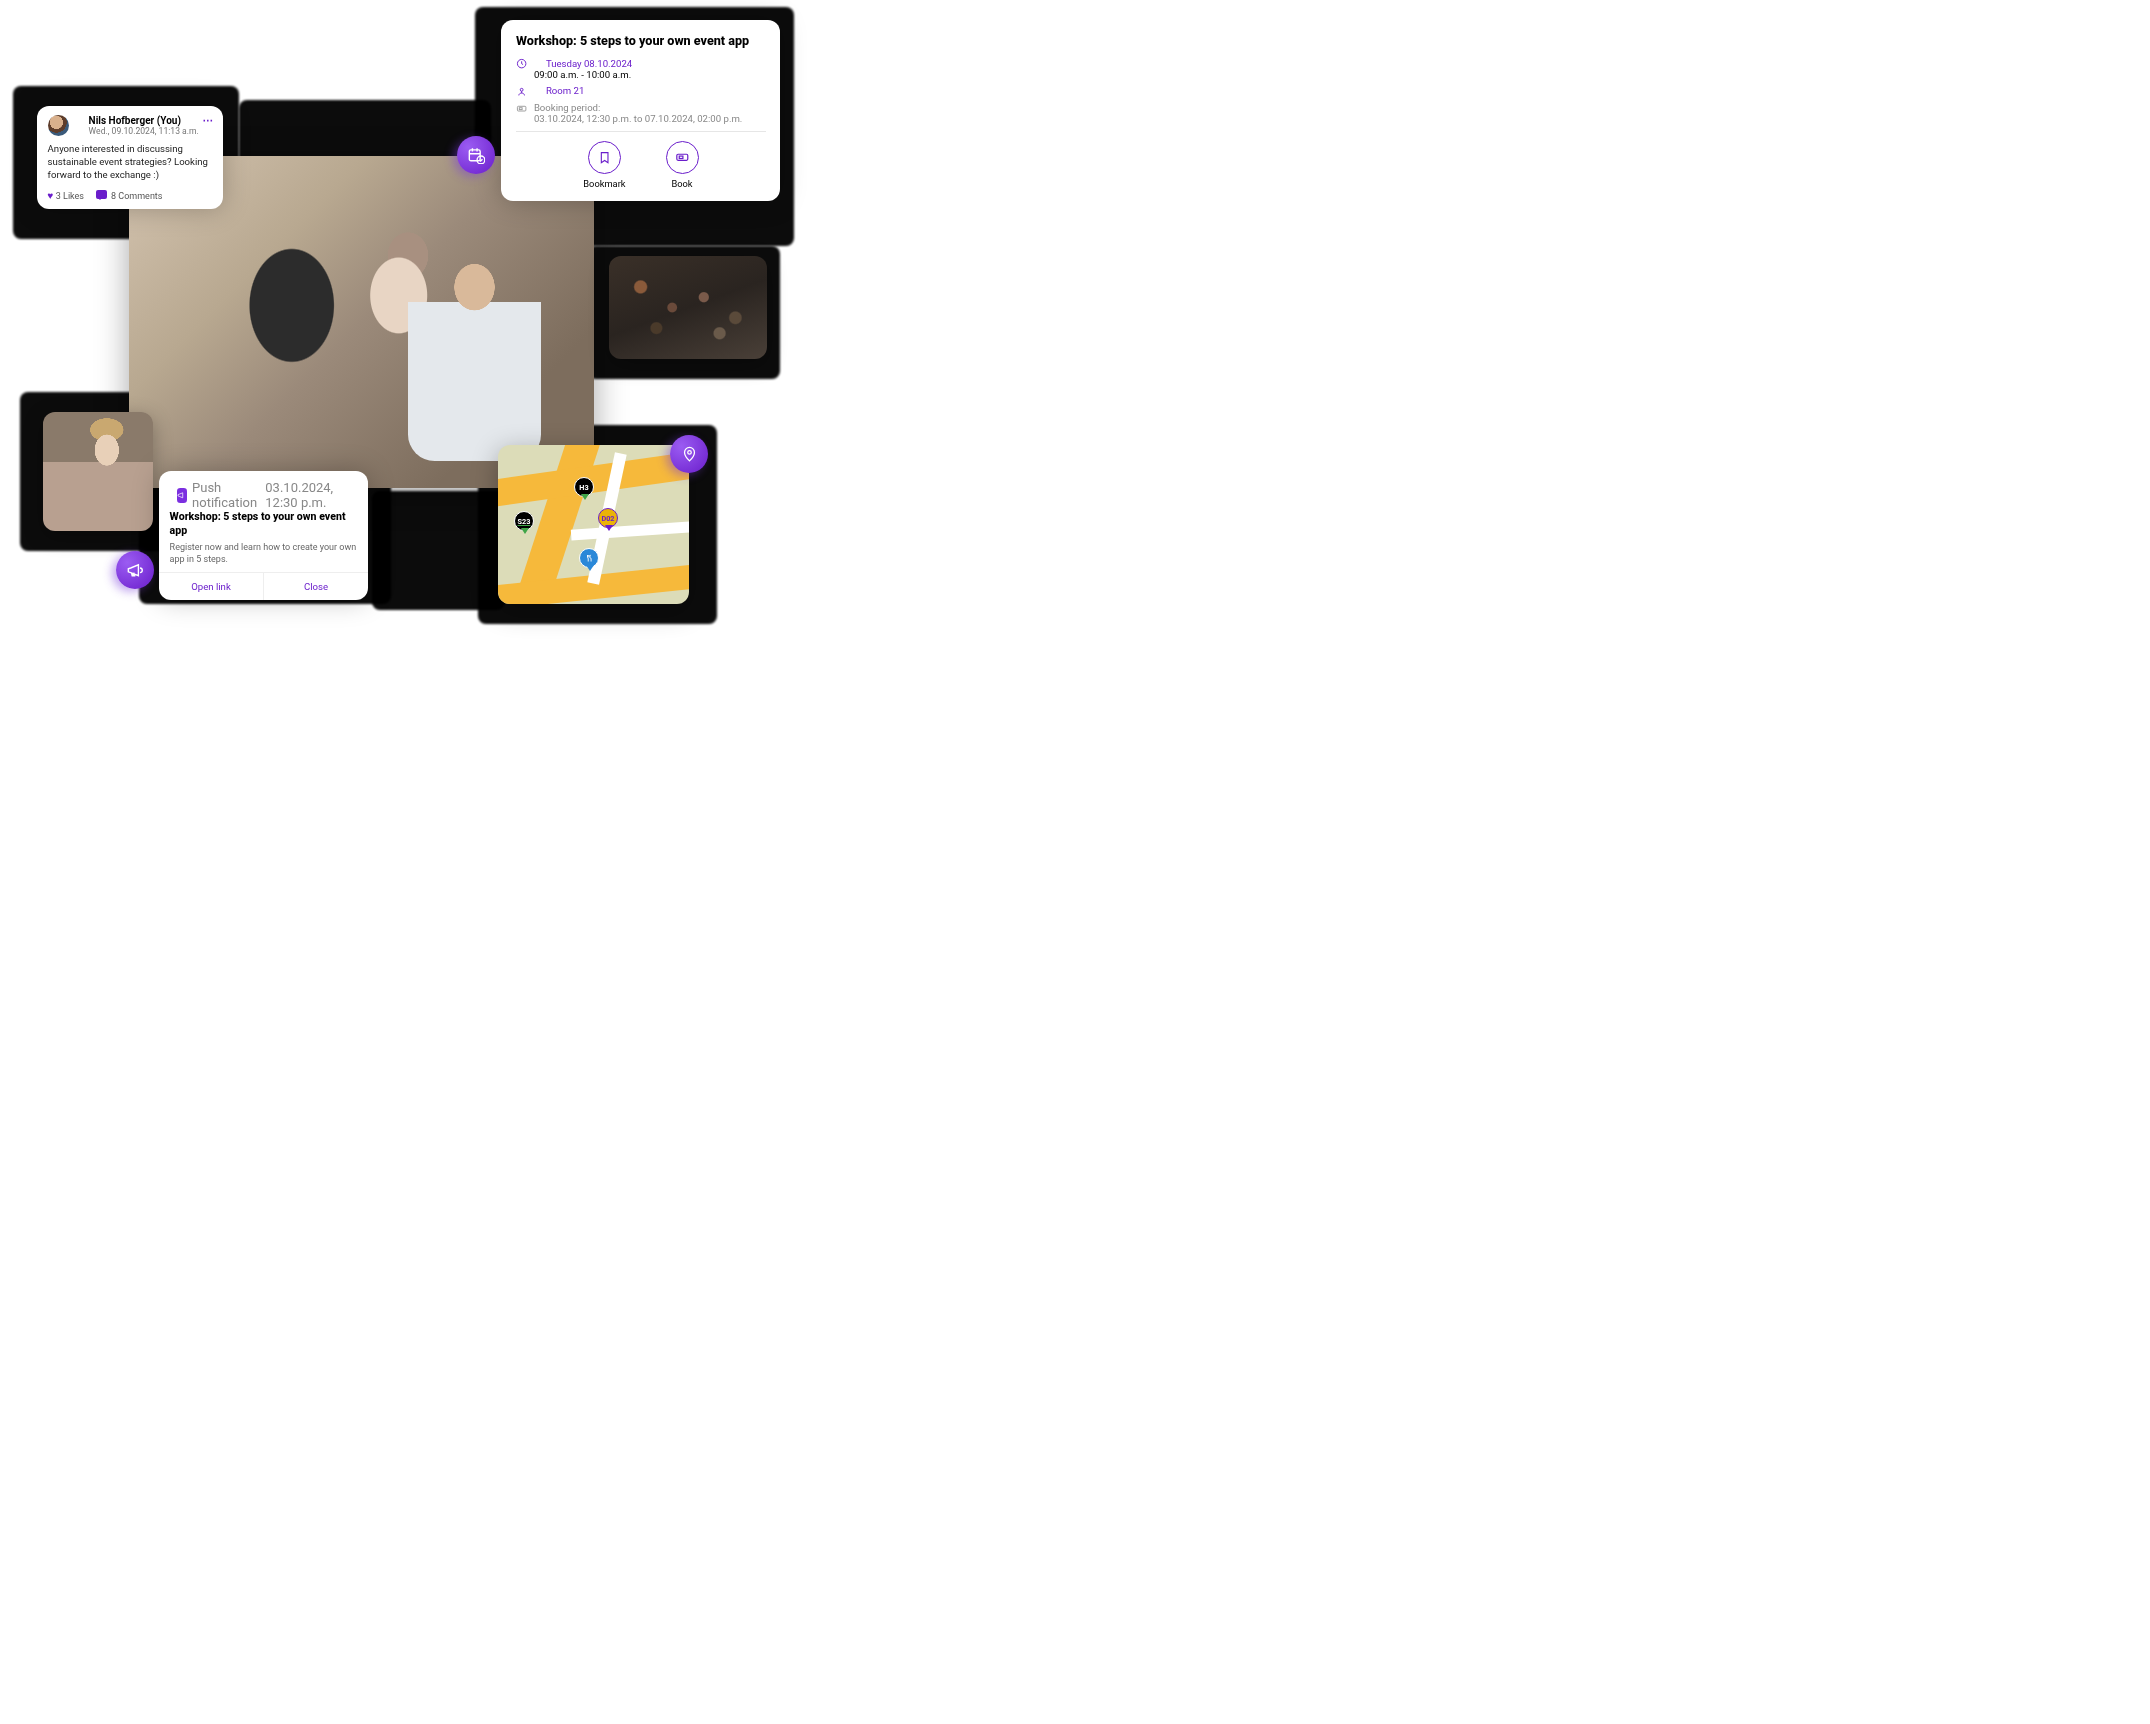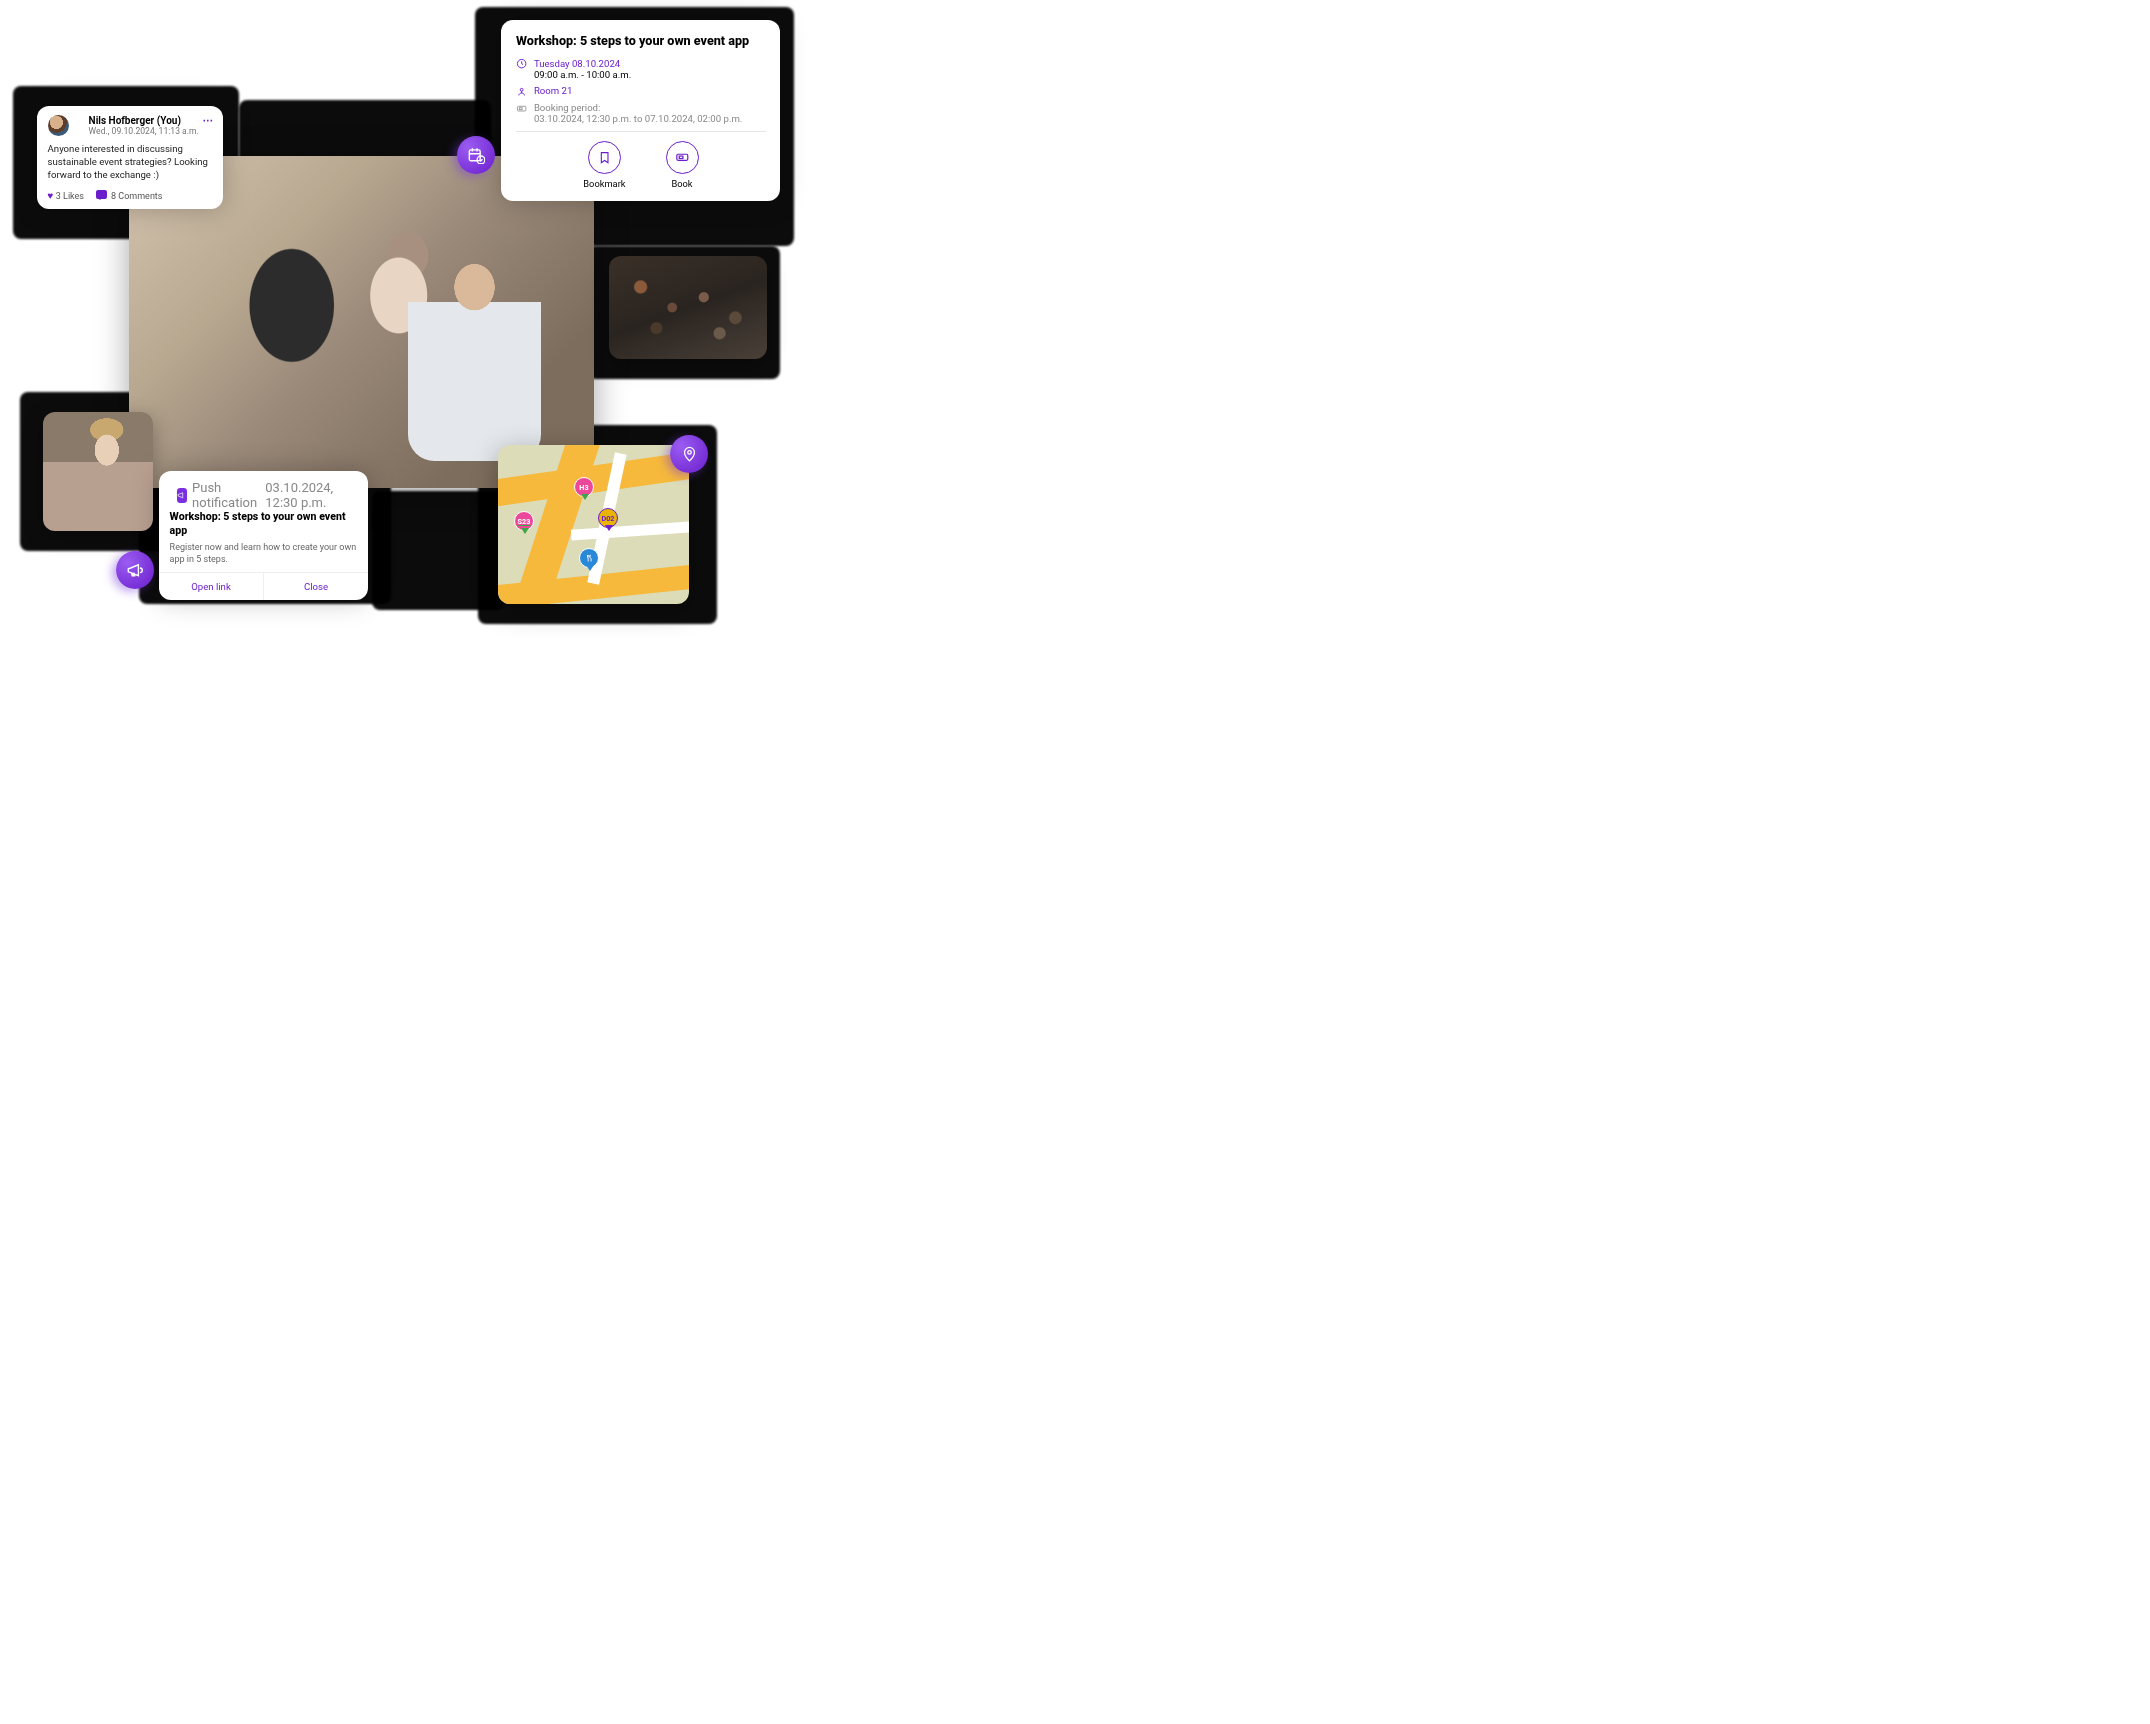--- a/index.html
+++ b/index.html
@@ -10,21 +10,21 @@
     height: 647px;
     position: relative;
     overflow: hidden;
   }
   .card {
     background: #fff;
     border-radius: 12px;
     box-shadow: 0 0 26.6px rgba(0,0,0,0.25);
     position: absolute;
   }
-  .purple { color: #6A1DCB; }
+  .purple { color: #6A1DCB; margin-left: 12px; }
 
   
   .post {
     left: 37px; top: 106px; width: 186px; padding: 9.3px 10.6px 8px;
   }
   .post-header { display:flex; align-items:center; gap:20px; }
   .avatar {
     width: 21px; height: 21px; border-radius:50%;
     background: radial-gradient(circle at 40% 35%, #d9b08c 0 35%, #5e3d2b 36% 55%, #3a5a7a 56% 100%);
     flex-shrink:0;
@@ -125,21 +125,21 @@
   .road{position:absolute;background:#f6b93b;}
   .r1{width:33px;height:226px;left:40px;top:-26.6px;transform:rotate(18deg);}
   .r2{width:226px;height:26.6px;left:-13.3px;top:20px;transform:rotate(-8deg);}
   .r3{width:212px;height:24px;left:0;top:129px;transform:rotate(-6deg);}
   .street{position:absolute;background:#fff;}
   .s1{width:12px;height:133px;left:103px;top:6.6px;transform:rotate(12deg);}
   .s2{width:133px;height:10.6px;left:73px;top:80px;transform:rotate(-4deg);}
   .pin{position:absolute;width:20px;height:25px;}
   .pin .bubble{width:20px;height:20px;border-radius:50%;color:#fff;font-size:7.3px;font-weight:700;display:flex;align-items:center;justify-content:center;border:1.3px solid #fff;}
   .pin:after{content:"";position:absolute;left:6.6px;top:17px;border:4px solid transparent;border-top:6.6px solid currentColor;}
-  .pin.green{color:#3fa547;} .pin.green .bubble{background:#ec4899;}
+  .pin.green{color:#3fa547;} .pin.green .bubble{background:#000000;}
   .pin.purple2{color:#6A1DCB;} .pin.purple2 .bubble{background:#eab308;color:#6A1DCB;border-color:#6A1DCB;}
   .pin.blue{color:#2a88d8;} .pin.blue .bubble{background:#2a88d8;}
 
   
   .fuzz { position:absolute; background:#000; filter:blur(1.3px) url(#n); opacity:0.95; z-index:0; border-radius:8px;}
 </style>
 </head>
 <body>
 
 <div class="fuzz" style="left:13.3px;top:86px;width:226px;height:153px;"></div>

